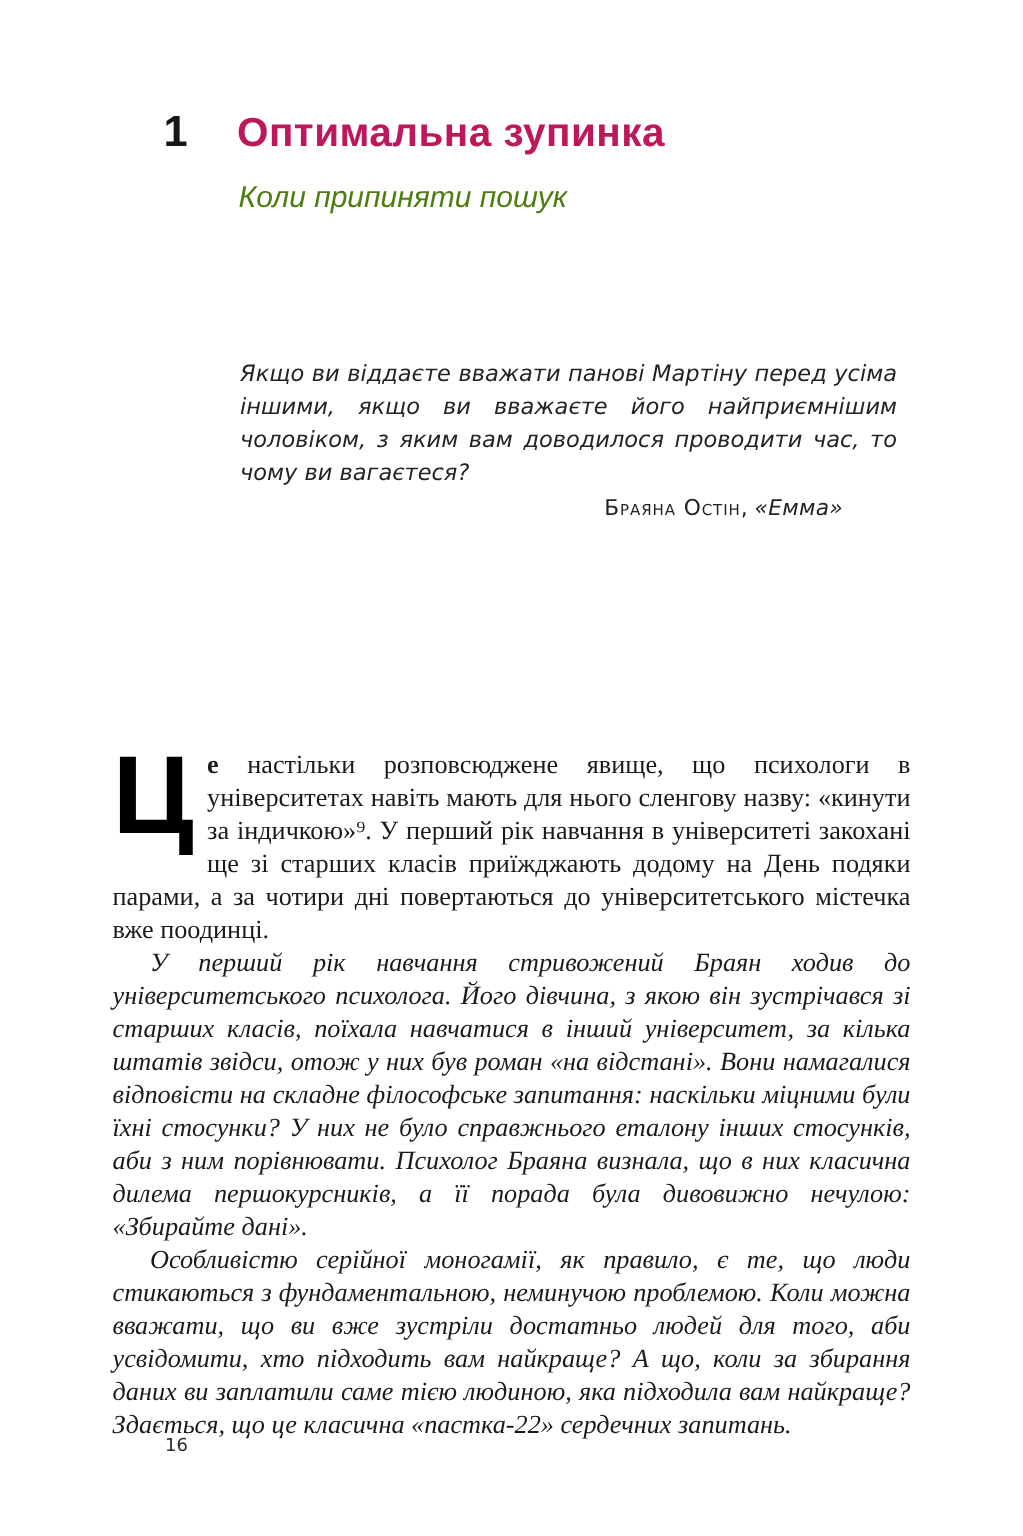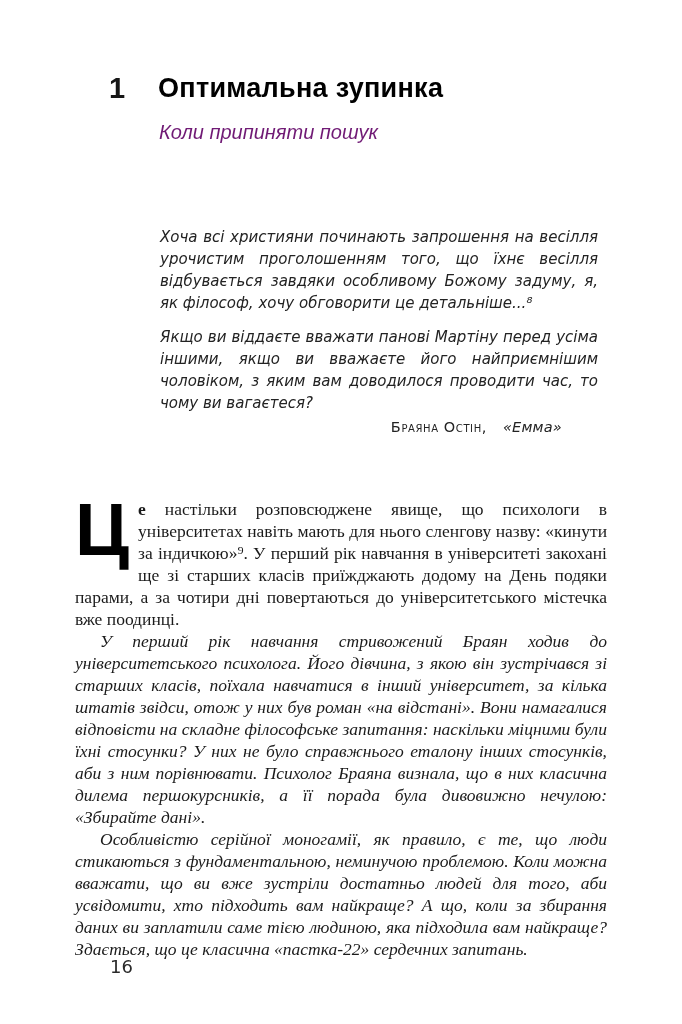--- a/index.html
+++ b/index.html
@@ -24,30 +24,30 @@
     color: #161616;
   }
   .chapter-title {
     position: absolute;
     top: 73px;
     left: 158px;
     font-family: "Liberation Sans", sans-serif;
     font-weight: 700;
     font-size: 27px;
     letter-spacing: 0.3px;
-    color: #000000;
+    color: #be185d;
   }
   .chapter-subtitle {
     position: absolute;
     top: 121px;
     left: 159px;
     font-family: "Liberation Sans", sans-serif;
     font-style: italic;
     font-size: 20px;
-    color: #701a75;
+    color: #4d7c0f;
   }
 
   
   .epigraphs {
     position: absolute;
     top: 226px;
     left: 160px;
     width: 438px;
   }
   .epigraph-text {
@@ -64,21 +64,21 @@
     font-size: 14.5px;
     letter-spacing: 0.6px;
     text-align: right;
     margin-top: 5px;
     color: #232323;
   }
   .epigraph-attribution .work {
     font-variant: normal;
     font-style: italic;
     letter-spacing: 0.2px;
-    margin-left: 16px;
+    margin-left: 4px;
   }
   .attr-1 { padding-right: 74px; }
   .attr-2 { padding-right: 36px; }
   .epigraph + .epigraph { margin-top: 12px; }
 
   
   .body-text {
     position: absolute;
     top: 498px;
     left: 75px;
@@ -102,39 +102,38 @@
     color: #000000;
   }
   .lead { font-weight: 700; }
 
   
   .page-number {
     position: absolute;
     top: 956px;
     left: 110px;
     font-family: "DejaVu Sans", sans-serif;
-    font-size: 18px;
+    font-size: 12px;
     color: #2a2a2a;
   }
 </style>
 </head>
 <body>
 
 <div class="page">
 
   <div class="chapter-number">1</div>
 
   <h1 class="chapter-title" style="margin:0; font-size:27px;">Оптимальна зупинка</h1>
 
   <div class="chapter-subtitle">Коли припиняти пошук</div>
 
   <div class="epigraphs">
 
     <div class="epigraph">
-      <div class="epigraph-text">Хоча всі християни починають запрошення на весілля урочистим проголошенням того, що їхнє весілля відбувається завдяки особливому Божому задуму, я, як філософ, хочу обговорити це детальніше...⁸</div>
     </div>
 
     <div class="epigraph">
       <div class="epigraph-text">Якщо ви віддаєте вважати панові Мартіну перед усіма іншими, якщо ви вважаєте його найприємнішим чоловіком, з яким вам доводилося проводити час, то чому ви вагаєтеся?</div>
       <div class="epigraph-attribution attr-2">
         <span>Браяна Остін,</span><span class="work">«Емма»</span>
       </div>
     </div>
 
   </div>

